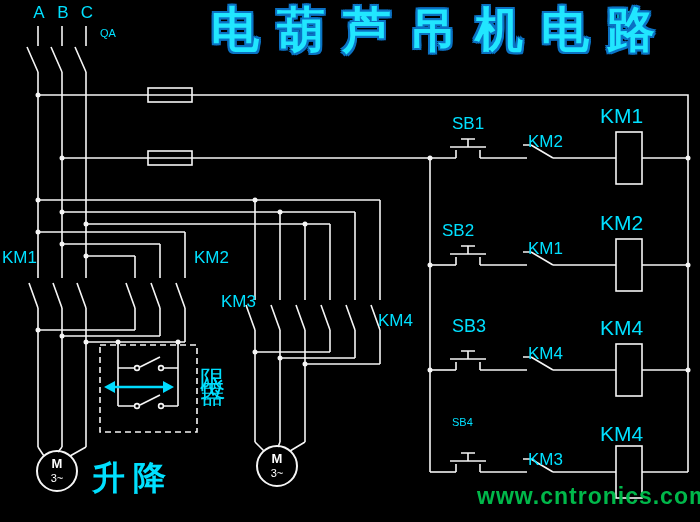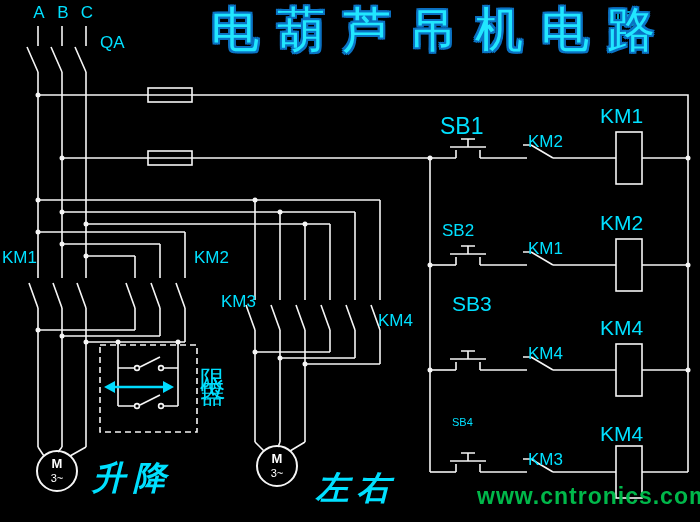--- a/index.html
+++ b/index.html
@@ -1,24 +1,24 @@
 <!DOCTYPE html>
 <html><head>
 <meta charset="utf-8">
 <style>
   html,body{margin:0;padding:0;background:#000;}
   .canvas{position:relative;width:700px;height:522px;background:#000;overflow:hidden;
           font-family:"Liberation Sans",sans-serif;}
   .canvas svg{position:absolute;left:0;top:0;}
   .lbl{position:absolute;color:#00e0ff;white-space:nowrap;line-height:1;}
-  .title{font-weight:normal;color:#21e6ff;text-align:center;
+  .title{font-weight:bold;color:#21e6ff;text-align:center;
          text-shadow:2px 0 #0b72c4,-2px 0 #0b72c4,0 2px #0b72c4,0 -2px #0b72c4,
                      2px 2px #0b72c4,-2px -2px #0b72c4,2px -2px #0b72c4,-2px 2px #0b72c4;}
   .vert{writing-mode:vertical-rl;text-orientation:upright;}
-  .caption{font-weight:bold;font-style:italic;}
+  .caption{font-weight:bold;}
   .wm{color:#00b84a;font-weight:bold;}
   .center{text-align:center;}
 </style>
 </head>
 <body>
 
 <div class="canvas">
 
   <svg width="700" height="522" viewBox="0 0 700 522">
     <g stroke="#f5f5f5" stroke-width="1.6" fill="none">
@@ -153,48 +153,47 @@
 
     <g stroke="#00dcff" stroke-width="1.5" fill="none">
       <rect x="618" y="12" width="15" height="13"></rect>
       <path d="M622 21 L629 15 M629 15 H624 M629 15 V20"></path>
     </g>
   </svg>
 
   <div class="lbl center" style="left:30px;top:4px;width:18px;font-size:17px">A</div>
   <div class="lbl center" style="left:54px;top:4px;width:18px;font-size:17px">B</div>
   <div class="lbl center" style="left:78px;top:4px;width:18px;font-size:17px">C</div>
-  <div class="lbl" style="left:100px;top:34px;font-size:17px">QA</div>
+  <div class="lbl" style="left:100px;top:28px;font-size:11px">QA</div>
 
   <div class="lbl title" style="left:192px;top:6px;width:500px;font-size:48px;letter-spacing:18px">电葫芦吊机电路</div>
 
   <div class="lbl" style="left:2px;top:249px;font-size:17px">KM1</div>
   <div class="lbl" style="left:194px;top:249px;font-size:17px">KM2</div>
   <div class="lbl" style="left:221px;top:293px;font-size:17px">KM3</div>
   <div class="lbl" style="left:378px;top:312px;font-size:17px">KM4</div>
 
   <div class="lbl vert" style="left:200px;top:349px;font-size:25px;letter-spacing:7px">限位器</div>
 
   <div class="lbl center" style="left:47px;top:457px;width:20px;font-size:13px;font-weight:bold;color:#ffffff">M</div>
   <div class="lbl center" style="left:47px;top:473px;width:20px;font-size:11px;color:#ffffff">3~</div>
   <div class="lbl center" style="left:267px;top:452px;width:20px;font-size:13px;font-weight:bold;color:#ffffff">M</div>
   <div class="lbl center" style="left:267px;top:468px;width:20px;font-size:11px;color:#ffffff">3~</div>
 
   <div class="lbl caption" style="left:92px;top:461px;font-size:33px;letter-spacing:8px">升降</div>
-  <div class="lbl caption" style="left:316px;top:471px;font-size:33px;letter-spacing:8px">左右</div>
-
-  <div class="lbl" style="left:440px;top:115px;font-size:23px">SB1</div>
+
+  <div class="lbl" style="left:452px;top:115px;font-size:17px">SB1</div>
   <div class="lbl" style="left:528px;top:133px;font-size:17px">KM2</div>
   <div class="lbl" style="left:600px;top:105px;font-size:21px">KM1</div>
 
   <div class="lbl" style="left:442px;top:222px;font-size:17px">SB2</div>
   <div class="lbl" style="left:528px;top:240px;font-size:17px">KM1</div>
   <div class="lbl" style="left:600px;top:212px;font-size:21px">KM2</div>
 
-  <div class="lbl" style="left:452px;top:293px;font-size:21px">SB3</div>
+  <div class="lbl" style="left:452px;top:317px;font-size:18px">SB3</div>
   <div class="lbl" style="left:528px;top:345px;font-size:17px">KM4</div>
   <div class="lbl" style="left:600px;top:317px;font-size:21px">KM4</div>
 
   <div class="lbl" style="left:452px;top:417px;font-size:11px">SB4</div>
   <div class="lbl" style="left:528px;top:451px;font-size:17px">KM3</div>
   <div class="lbl" style="left:600px;top:423px;font-size:21px">KM4</div>
 
   <div class="lbl wm" style="left:477px;top:485px;font-size:23px;letter-spacing:1px">www.cntronics.com</div>
 </div>
 

